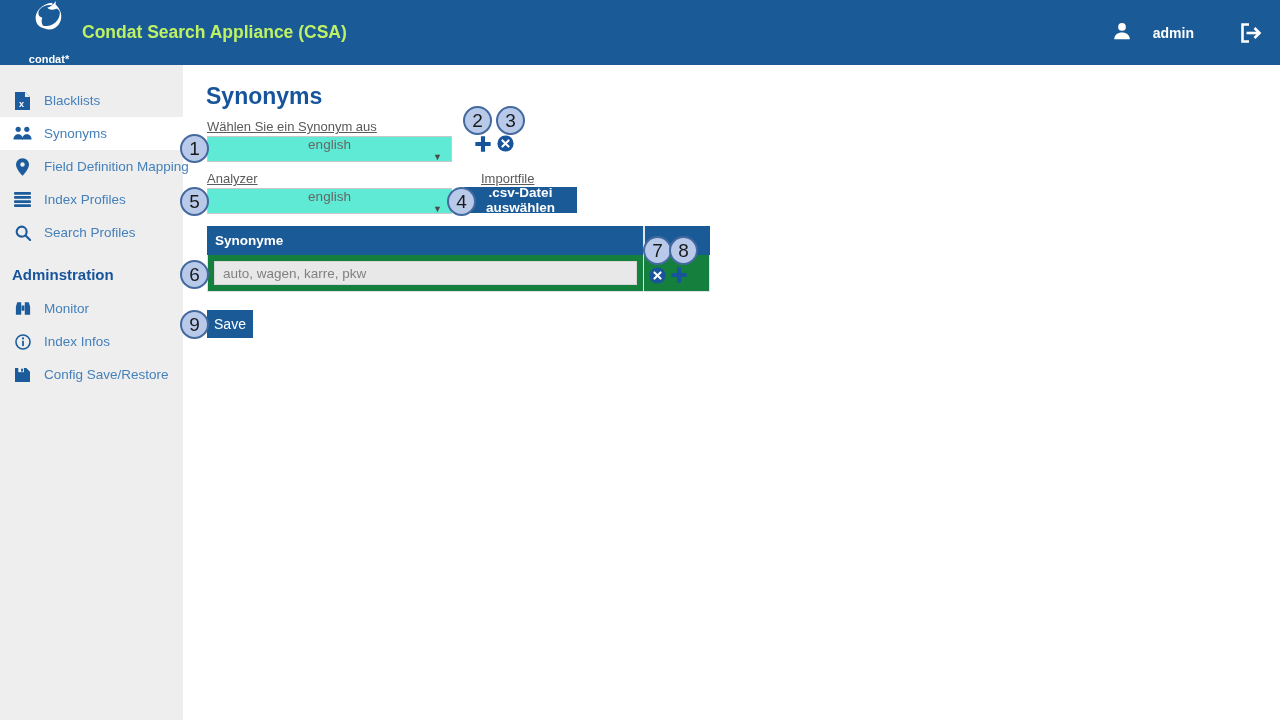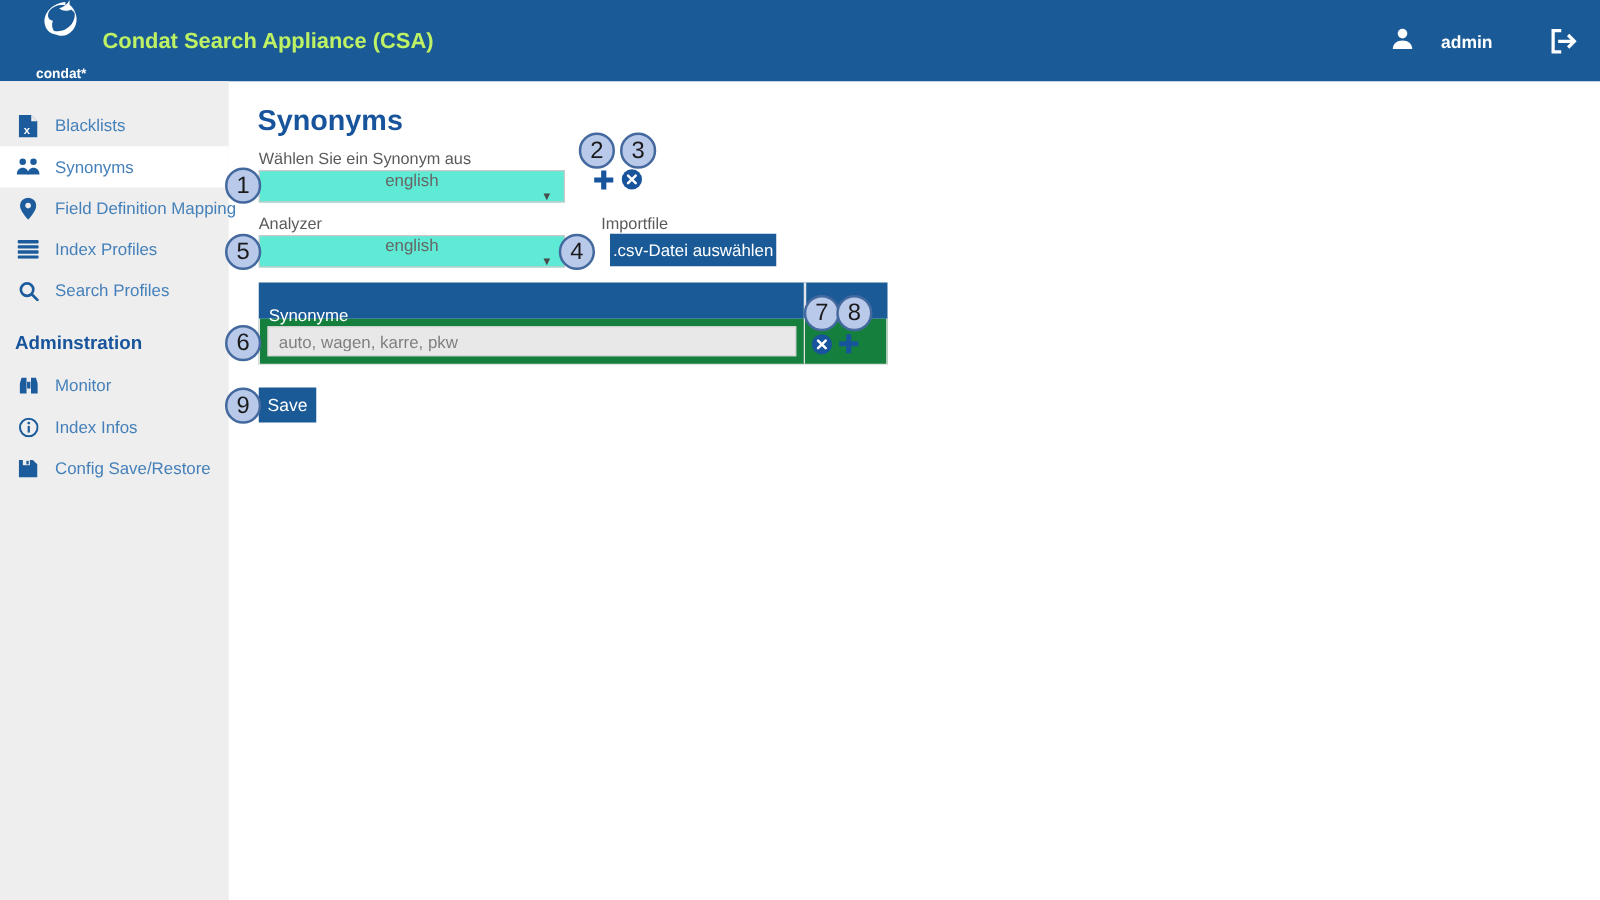--- a/index.html
+++ b/index.html
@@ -18,44 +18,44 @@
   
   .sidebar { position:absolute; top:65px; left:0; width:183px; height:655px; background:#eeeeee; padding-top:19px; box-sizing:border-box; }
   .nav-item { height:33px; display:flex; align-items:center; padding-left:13px; cursor:pointer; }
   .nav-item.active { background:#ffffff; }
   .nav-icon { width:19px; height:19px; display:flex; align-items:center; justify-content:center; margin-right:12px; flex:none; }
   .nav-label { color:#4580ba; font-size:13.5px; white-space:nowrap; }
   .section-heading { color:#17549c; font-size:15px; font-weight:bold; padding:17px 0 9px 12px; }
 
   
   .page-title { position:absolute; left:206px; top:83px; font-size:23px; font-weight:bold; color:#17549c; }
-  .field-label { position:absolute; font-size:13px; color:#5a5a5a; }
+  .field-label { position:absolute; font-size:13px; color:#5a5a5a;text-decoration:underline; }
   #label-synonym { left:207px; top:119px; }
   #label-analyzer { left:207px; top:171px; }
   #label-importfile { left:481px; top:171px; }
 
   .select { position:absolute; width:245px; height:26px; background:#5eead4; border:1px solid #c9c9c9; box-sizing:border-box; display:flex; align-items:center; padding:0 9px; font-size:13.5px; color:#666; cursor:pointer;flex-direction:column; }
   #select-synonym { left:207px; top:136px; }
   #select-analyzer { left:207px; top:188px; }
   .arrow { margin-left:auto; font-size:9px; color:#4a4a4a; }
 
   .btn-primary { position:absolute; background:#1a5a96; color:#fff; font-size:13.5px; display:flex; align-items:center; justify-content:center; border:none; cursor:pointer; font-family:inherit; }
-  #btn-import { left:488px; top:187px; width:133px; height:26px; }
+  #btn-import { left:464px; top:187px; width:113px; height:26px;font-weight:bold; }
   #btn-save { left:207px; top:310px; width:46px; height:28px; font-size:14px; }
 
   .icon-btn { position:absolute; cursor:pointer; line-height:0; }
   #icon-plus-top { left:474px; top:135px; }
   #icon-xcircle-top { left:497px; top:135px; }
   #icon-xcircle-row { left:649px; top:267px; }
   #icon-plus-row { left:670px; top:266px; }
 
   
   .table { position:absolute; left:207px; top:226px; width:503px; }
   .thead { display:flex; height:29px; background:#1a5a96; }
-  .th1 { width:436px; line-height:29px; color:#fff; font-weight:normal; font-size:13.5px; padding-left:8px; box-sizing:border-box;margin-top:12px; }
+  .th1 { width:436px; line-height:29px; color:#fff; font-weight:bold; font-size:13.5px; padding-left:8px; box-sizing:border-box; }
   .th2 { flex:1; border-left:2px solid #dfe5ec; }
   .tbody { display:flex; height:37px; background:#15803d; border:1px solid #e2e2e2; border-top:none; box-sizing:border-box; }
   .td1 { width:435px; position:relative; }
   .td2 { flex:1; border-left:1px solid #e2e2e2; }
   .row-input { position:absolute; left:6px; top:6px; width:423px; height:24px; background:#e8e8e8; border:1px solid #d6d6d6; box-sizing:border-box; font-size:13.5px; color:#808080; padding:0 8px; font-family:inherit; }
 
   
   .badge { position:absolute; width:29px; height:29px; border-radius:50%; background:#b9c9ea; border:2px solid #44699e; box-sizing:border-box; display:flex; align-items:center; justify-content:center; font-size:19px; color:#1a1a1a; z-index:5; }
   #badge-1 { left:180px; top:134px; }
   #badge-2 { left:463px; top:106px; }

